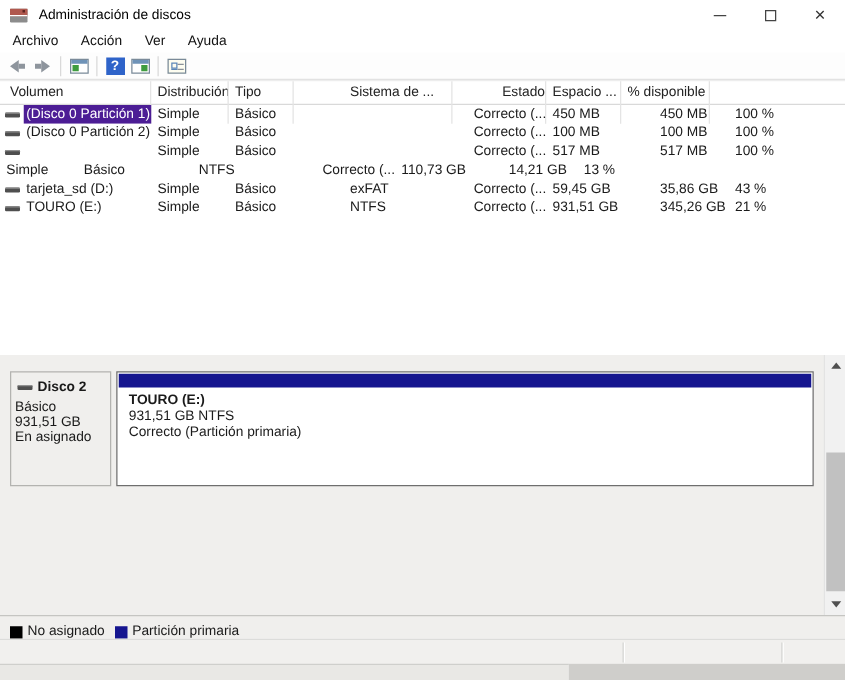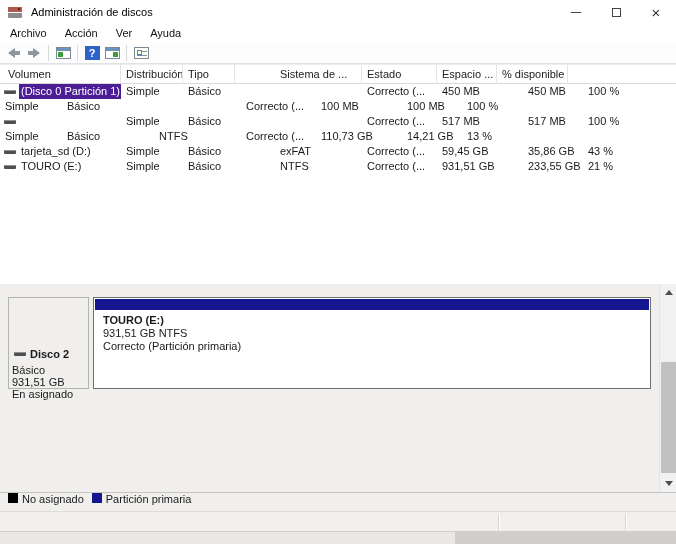--- a/index.html
+++ b/index.html
@@ -35,52 +35,52 @@
   .win-ico.tree:after { content:""; position:absolute; left:1px; bottom:1px; width:5px; height:5px; background:#3f9c3f; }
   .win-ico.pane:after { content:""; position:absolute; right:1px; bottom:1px; width:5px; height:5px; background:#3f9c3f; }
   .help-ico { width:15px; height:14px; background:#2e63c9; color:#fff; font-weight:bold; font-size:11px; display:flex; align-items:center; justify-content:center; }
   .props-ico { width:15px; height:12px; border:1px solid #7a8a99; background:#fdfdf0; position:relative; }
   .props-ico:before { content:""; position:absolute; left:2px; top:2px; width:3px; height:3px; border:1px solid #5b87b8; }
   .props-ico:after { content:""; position:absolute; left:7px; top:3px; width:5px; height:1px; background:#8a9199; box-shadow:0 4px 0 #8a9199, -5px 4px 0 #5b87b8; }
 
   
   .listview { position:absolute; top:64px; left:0; right:0; height:220px; background:#fff; }
   .lv-header { display:flex; height:20px; border-bottom:1px solid #d9d9d9; border-top:1px solid #ededed; }
-  .hc { height:19px; line-height:19px; padding-left:5px; border-right:1px solid #e4e4e4; color:#222; overflow:hidden; white-space:nowrap; }
+  .hc { height:34px; line-height:19px; padding-left:5px; border-right:1px solid #e4e4e4; color:#222; overflow:hidden; white-space:nowrap; }
   .hc.c1 { padding-left:8px; }
   .hfill { flex:1; }
-  .c1{width:121px;} .c2{width:62px;} .c3{width:52px;} .c4{width:87px;margin-left:40px;} .c5{width:75px;} .c6{width:86px;} .c7{width:60px;} .c8{width:71px;}
+  .c1{width:121px;} .c2{width:62px;} .c3{width:52px;} .c4{width:87px;margin-left:40px;} .c5{width:75px;text-align:right;} .c6{width:86px;} .c7{width:60px;} .c8{width:71px;}
   .lv-row { display:flex; height:15px; line-height:15px; }
   .cell { padding-left:5px; overflow:hidden; white-space:nowrap; }
   .cell.c1 { padding-left:2px; display:flex; align-items:center; }
   .hdd { width:12px; height:4px; background:#4f4f4f; border-radius:1px; box-shadow:inset 0 1px 0 #909090; margin:0 3px 0 2px; flex:none; }
   .vlabel { padding:0 2px; }
   .vlabel.selected { background:#4c1d95; color:#fff; }
 
   
   .bottom-panel { position:absolute; top:284px; left:0; right:0; height:208px; background:#f0efed; }
   .disk-row { position:absolute; top:13px; left:0; right:0; height:92px; }
   .disk-label { position:absolute; left:8px; top:0; width:81px; height:92px; background:#f0efed; border:1px solid #b3b3b0; padding:6px 0 0 3px; line-height:12px; }
-  .disk-label .dname { display:flex; align-items:center; font-weight:bold; margin-bottom:4px;margin-top:44px; }
+  .disk-label .dname { display:flex; align-items:center; font-weight:bold; margin-bottom:4px; }
   .disk-label .hdd { margin:0 4px 0 2px; }
   .partition { position:absolute; left:93px; top:0; width:558px; height:92px; background:#fff; border:1px solid #6e6e6e; padding:1px; }
   .part-bar { height:11px; background:#15158f; }
   .part-body { padding:4px 0 0 8px; line-height:13px; }
   .part-title { font-weight:bold; }
 
   
   .scrollbar { position:absolute; top:0; right:0; width:17px; height:208px; background:#f1f1f1; border-left:1px solid #e3e3e3; }
   .sb-btn { position:absolute; left:0; width:17px; height:17px; display:flex; align-items:center; justify-content:center; }
   .sb-up { top:0; } .sb-down { bottom:0; }
   .tri-up { width:0; height:0; border-left:4px solid transparent; border-right:4px solid transparent; border-bottom:5px solid #505050; }
   .tri-down { width:0; height:0; border-left:4px solid transparent; border-right:4px solid transparent; border-top:5px solid #505050; }
   .sb-thumb { position:absolute; left:1px; top:78px; width:15px; height:111px; background:#c1c1c1; }
 
   
-  .legend { position:absolute; top:492px; left:0; right:0; height:19px; background:#f0efed; border-top:1px solid #c5c5c2; display:flex; align-items:flex-start; padding-left:8px; }
+  .legend { position:absolute; top:492px; left:0; right:0; height:19px; background:#f0efed; border-top:1px solid #c5c5c2; display:flex; align-items:flex-end; padding-left:8px; }
   .swatch { width:10px; height:10px; margin-right:4px; flex:none; }
   .swatch.unalloc { background:#000; }
   .swatch.primary { background:#15158f; }
   .legend-label { margin-right:8px; }
 
   
   .statusbar { position:absolute; top:511px; left:0; right:0; height:20px; background:#f1f0ee; border-top:1px solid #dcdcda; }
   .sb-sep { position:absolute; top:2px; width:1px; height:16px; background:#d5d5d3; box-shadow:1px 0 0 #fff; }
   .sb-sep.s1 { left:498px; } .sb-sep.s2 { left:625px; }
   .bottom-strip { position:absolute; top:531px; left:0; right:0; height:13px; display:flex; }
@@ -163,20 +163,24 @@
       <div class="cell c2">Simple</div>
       <div class="cell c3">Básico</div>
       <div class="cell c4"></div>
       <div class="cell c5">Correcto (...</div>
       <div class="cell c6">450 MB</div>
       <div class="cell c7">450 MB</div>
       <div class="cell c8">100 %</div>
     </div>
 
     <div class="lv-row">
+      <div class="cell c1">
+          <span class="hdd"></span>
+          <span class="vlabel">(Disco 0 Partición 2)</span>
+        </div>
       <div class="cell c2">Simple</div>
       <div class="cell c3">Básico</div>
       <div class="cell c4"></div>
       <div class="cell c5">Correcto (...</div>
       <div class="cell c6">100 MB</div>
       <div class="cell c7">100 MB</div>
       <div class="cell c8">100 %</div>
     </div>
 
     <div class="lv-row">
@@ -219,21 +223,21 @@
     <div class="lv-row">
       <div class="cell c1">
           <span class="hdd"></span>
           <span class="vlabel">TOURO (E:)</span>
         </div>
       <div class="cell c2">Simple</div>
       <div class="cell c3">Básico</div>
       <div class="cell c4">NTFS</div>
       <div class="cell c5">Correcto (...</div>
       <div class="cell c6">931,51 GB</div>
-      <div class="cell c7">233,55 GB</div>
+      <div class="cell c7">345,26 GB</div>
       <div class="cell c8">21 %</div>
     </div>
   </div>
 
   <div class="bottom-panel">
     <div class="disk-row">
       <div class="disk-label">
         <div class="dname">
             <span class="hdd"></span>
             <span>Disco 2</span>

